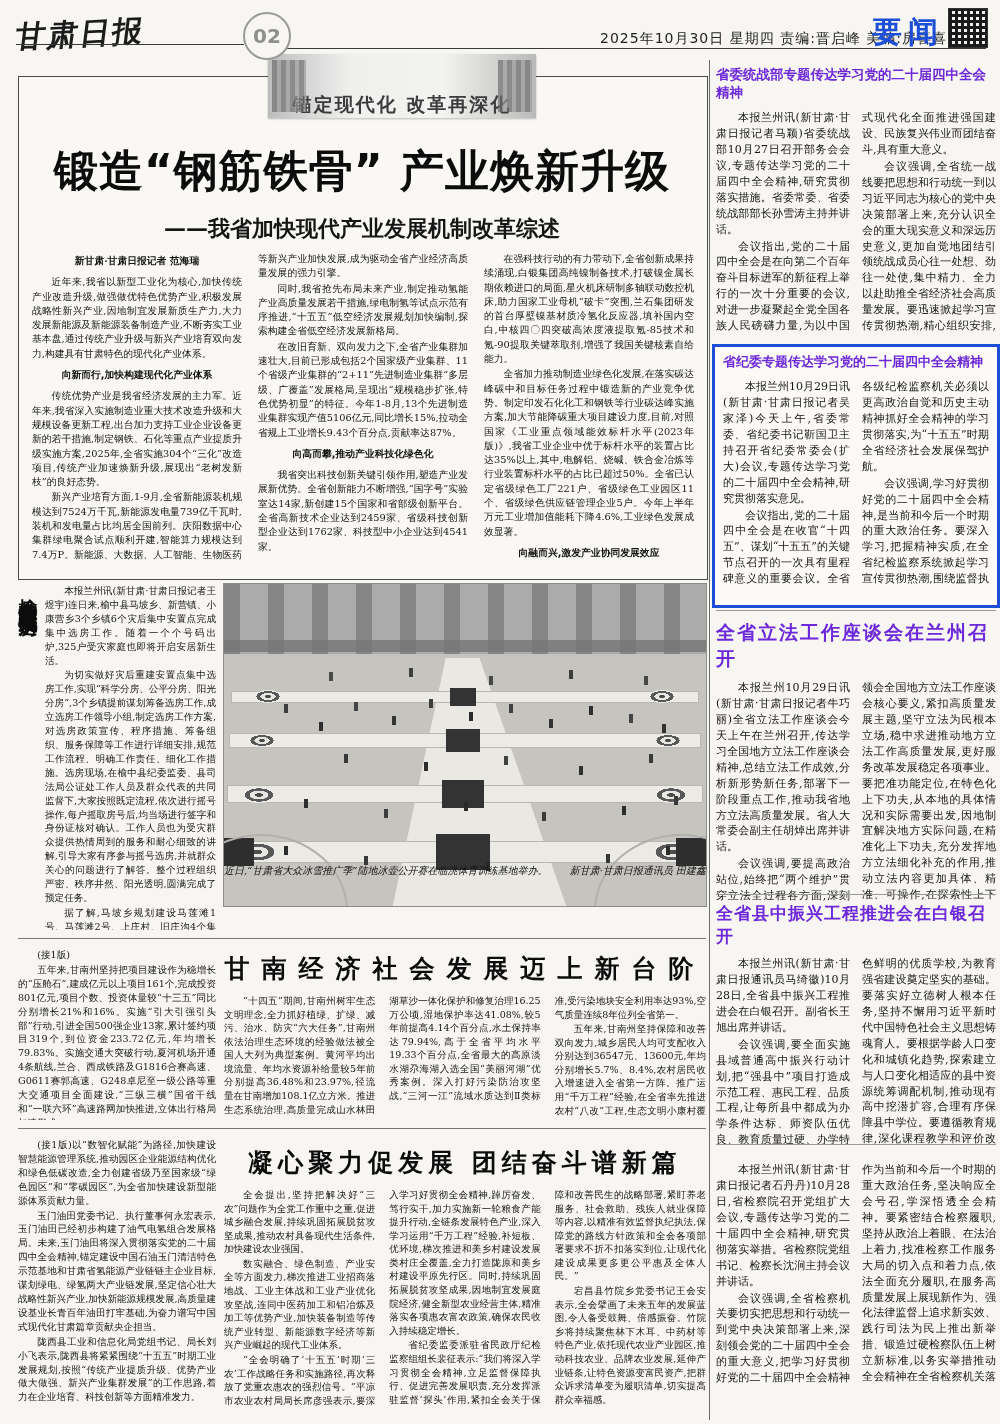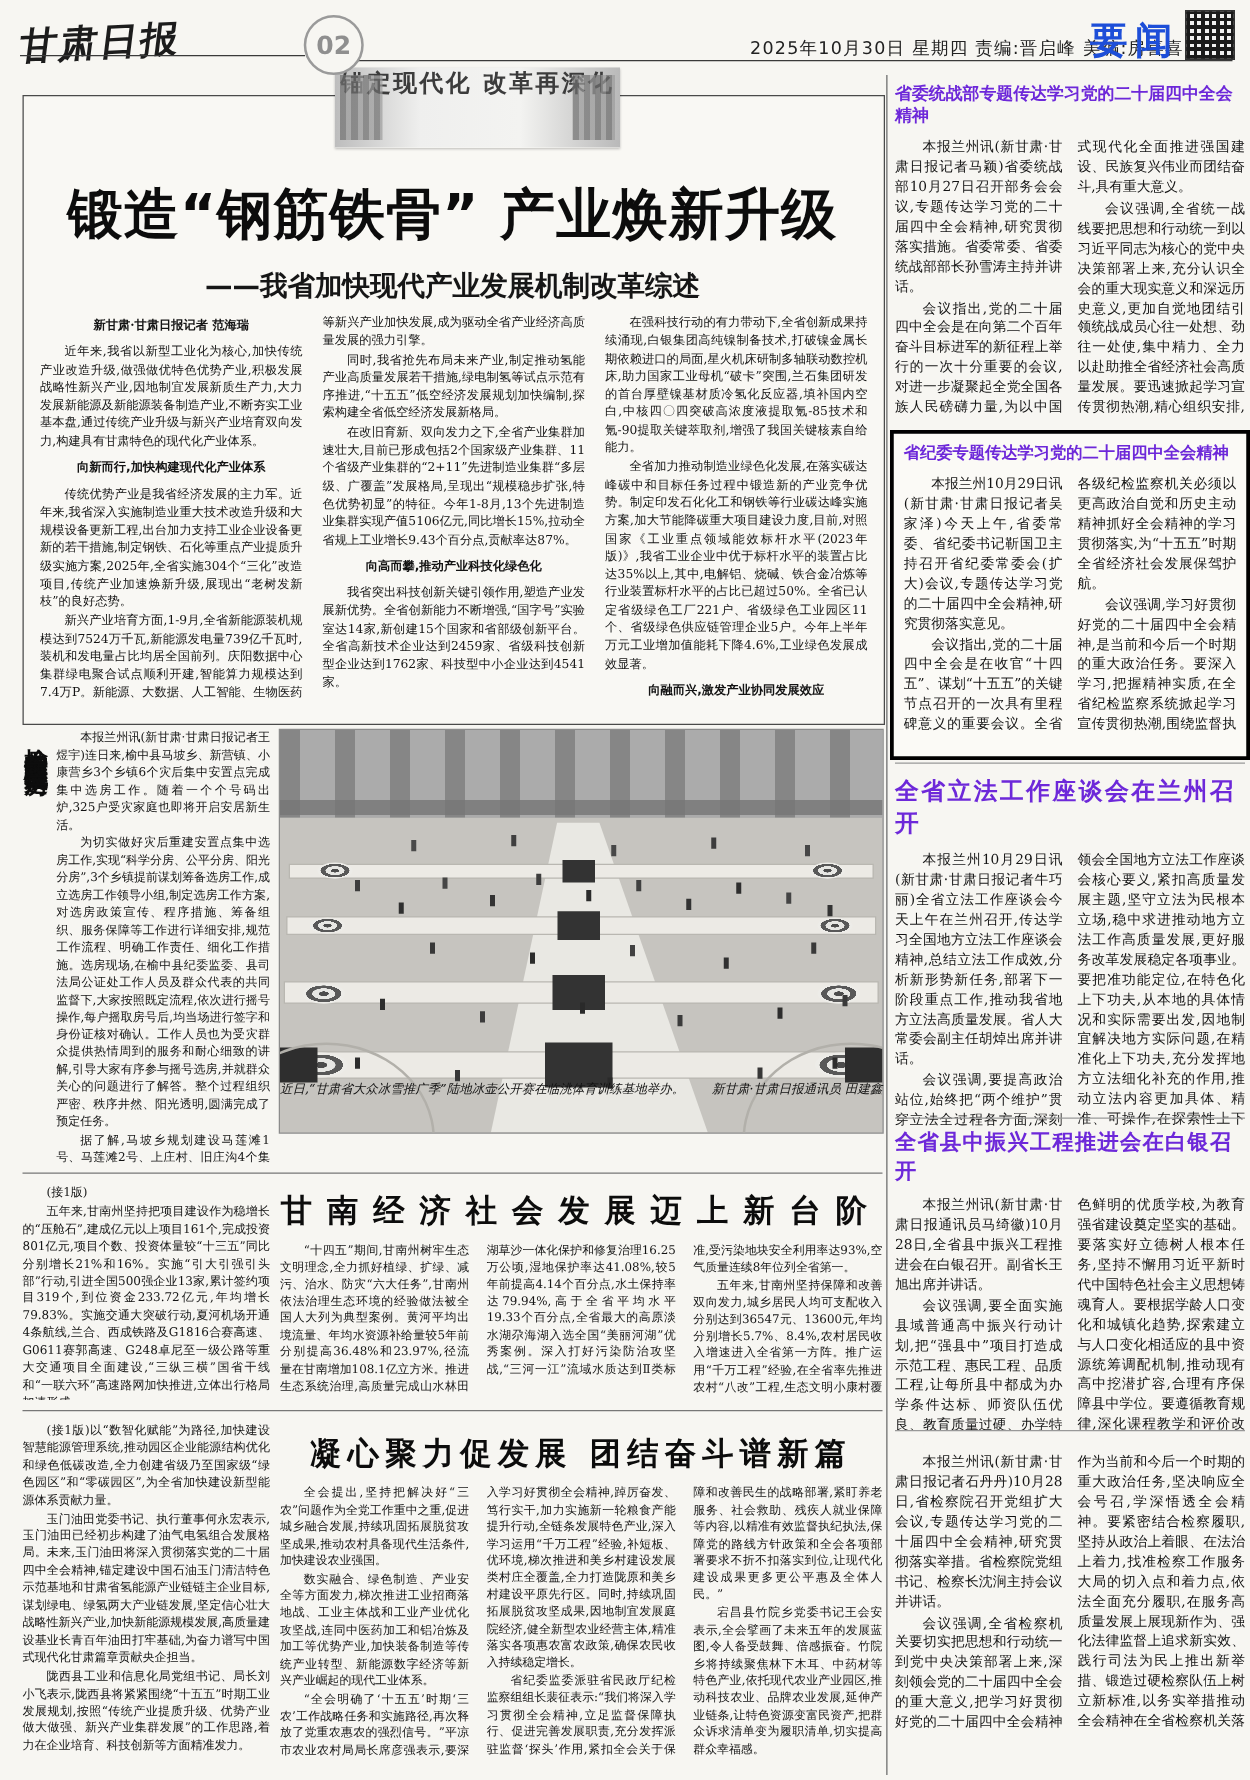--- a/index.html
+++ b/index.html
@@ -15,23 +15,23 @@
   .page-badge{left:243px;top:12px;width:44px;height:44px;border:2px solid #9a9a9a;border-radius:50%;
               display:flex;align-items:center;justify-content:center;font-size:20px;font-weight:bold;
               color:#8f8f8f;background:#f7f6f2;z-index:3;}
   .dateline{left:600px;top:30px;font-size:14px;color:#222;letter-spacing:1px;}
   .section-label{left:872px;top:12px;font-size:30px;font-weight:900;color:#1d4ed8;letter-spacing:6px;}
   .qr{left:948px;top:8px;width:38px;height:38px;border:1px solid #333;
       background-image:repeating-linear-gradient(0deg,#1a1a1a 0 3px,transparent 3px 6px),
                        repeating-linear-gradient(90deg,#1a1a1a 0 3px,#f0f0f0 3px 6px);}
   
   .main-box{left:18px;top:76px;width:688px;height:502px;border:1px solid #4a4a4a;background:#f9f8f4;}
-  .banner{left:268px;top:54px;width:228px;height:64px;z-index:2;
+  .banner{left:268px;top:54px;width:268px;height:64px;z-index:2;
           background:linear-gradient(90deg,#bdbdbd,#efefee 30%,#f3f3f1 65%,#b9b9b9);
-          display:flex;align-items:flex-start;justify-content:center;box-shadow:0 1px 2px rgba(0,0,0,.25);}
+          display:flex;align-items:flex-end;justify-content:center;box-shadow:0 1px 2px rgba(0,0,0,.25);}
   .banner .slogan{font-family:"DejaVu Serif",serif;font-size:19px;font-weight:900;color:#3c3c3c;letter-spacing:2px;}
   .banner::before,.banner::after{content:"";position:absolute;top:6px;bottom:6px;width:34px;opacity:.7;
           background:repeating-linear-gradient(90deg,#6f6f6f 0 5px,#9c9c9c 5px 9px);}
   .banner::before{left:4px;} .banner::after{right:4px;}
   .main-headline{left:30px;top:142px;width:664px;text-align:center;font-size:44px;font-weight:900;
                  letter-spacing:1px;color:#0c0c0c;font-family:"DejaVu Sans",sans-serif;}
   .main-subtitle{left:30px;top:214px;width:664px;text-align:center;font-size:22px;font-weight:700;color:#161616;}
   .main-body{left:32px;top:252px;width:662px;height:318px;column-count:3;column-gap:16px;
              font-size:9.8px;line-height:1.46;overflow:hidden;font-family:"DejaVu Serif",serif;}
   .article-body p{margin:0 0 1px 0;text-indent:2em;text-align:justify;}
@@ -77,21 +77,21 @@
            font-size:9.5px;line-height:1.43;overflow:hidden;font-family:"DejaVu Serif",serif;}
   .nx-headline{left:224px;top:1146px;width:482px;text-align:center;font-size:25px;font-weight:900;
                letter-spacing:5px;color:#0c0c0c;}
   .nx-body{left:224px;top:1188px;width:482px;height:230px;column-count:3;column-gap:14px;
            font-size:9.5px;line-height:1.43;overflow:hidden;font-family:"DejaVu Serif",serif;}
   
   .r-art{left:716px;width:280px;}
   .r-headline{font-weight:900;text-align:left;color:#6d28d9;font-family:"DejaVu Sans",sans-serif;}
   .r-body{column-count:2;column-gap:12px;font-size:11px;line-height:1.45;overflow:hidden;
           font-family:"DejaVu Serif",serif;margin-top:8px;}
-  .redbox{left:712px;top:344px;width:266px;height:246px;border:3px solid #000000;padding:6px 8px;
+  .redbox{left:712px;top:344px;width:266px;height:246px;border:3px solid #1d4ed8;padding:6px 8px;
           background:#fbfaf6;}
 </style>
 </head>
 <body>
 
 <div class="abs masthead">甘肃日报</div>
 <div class="hr" style="left:16px;top:44px;width:228px;"></div>
 <div class="abs page-badge">
   <span>02</span>
 </div>

